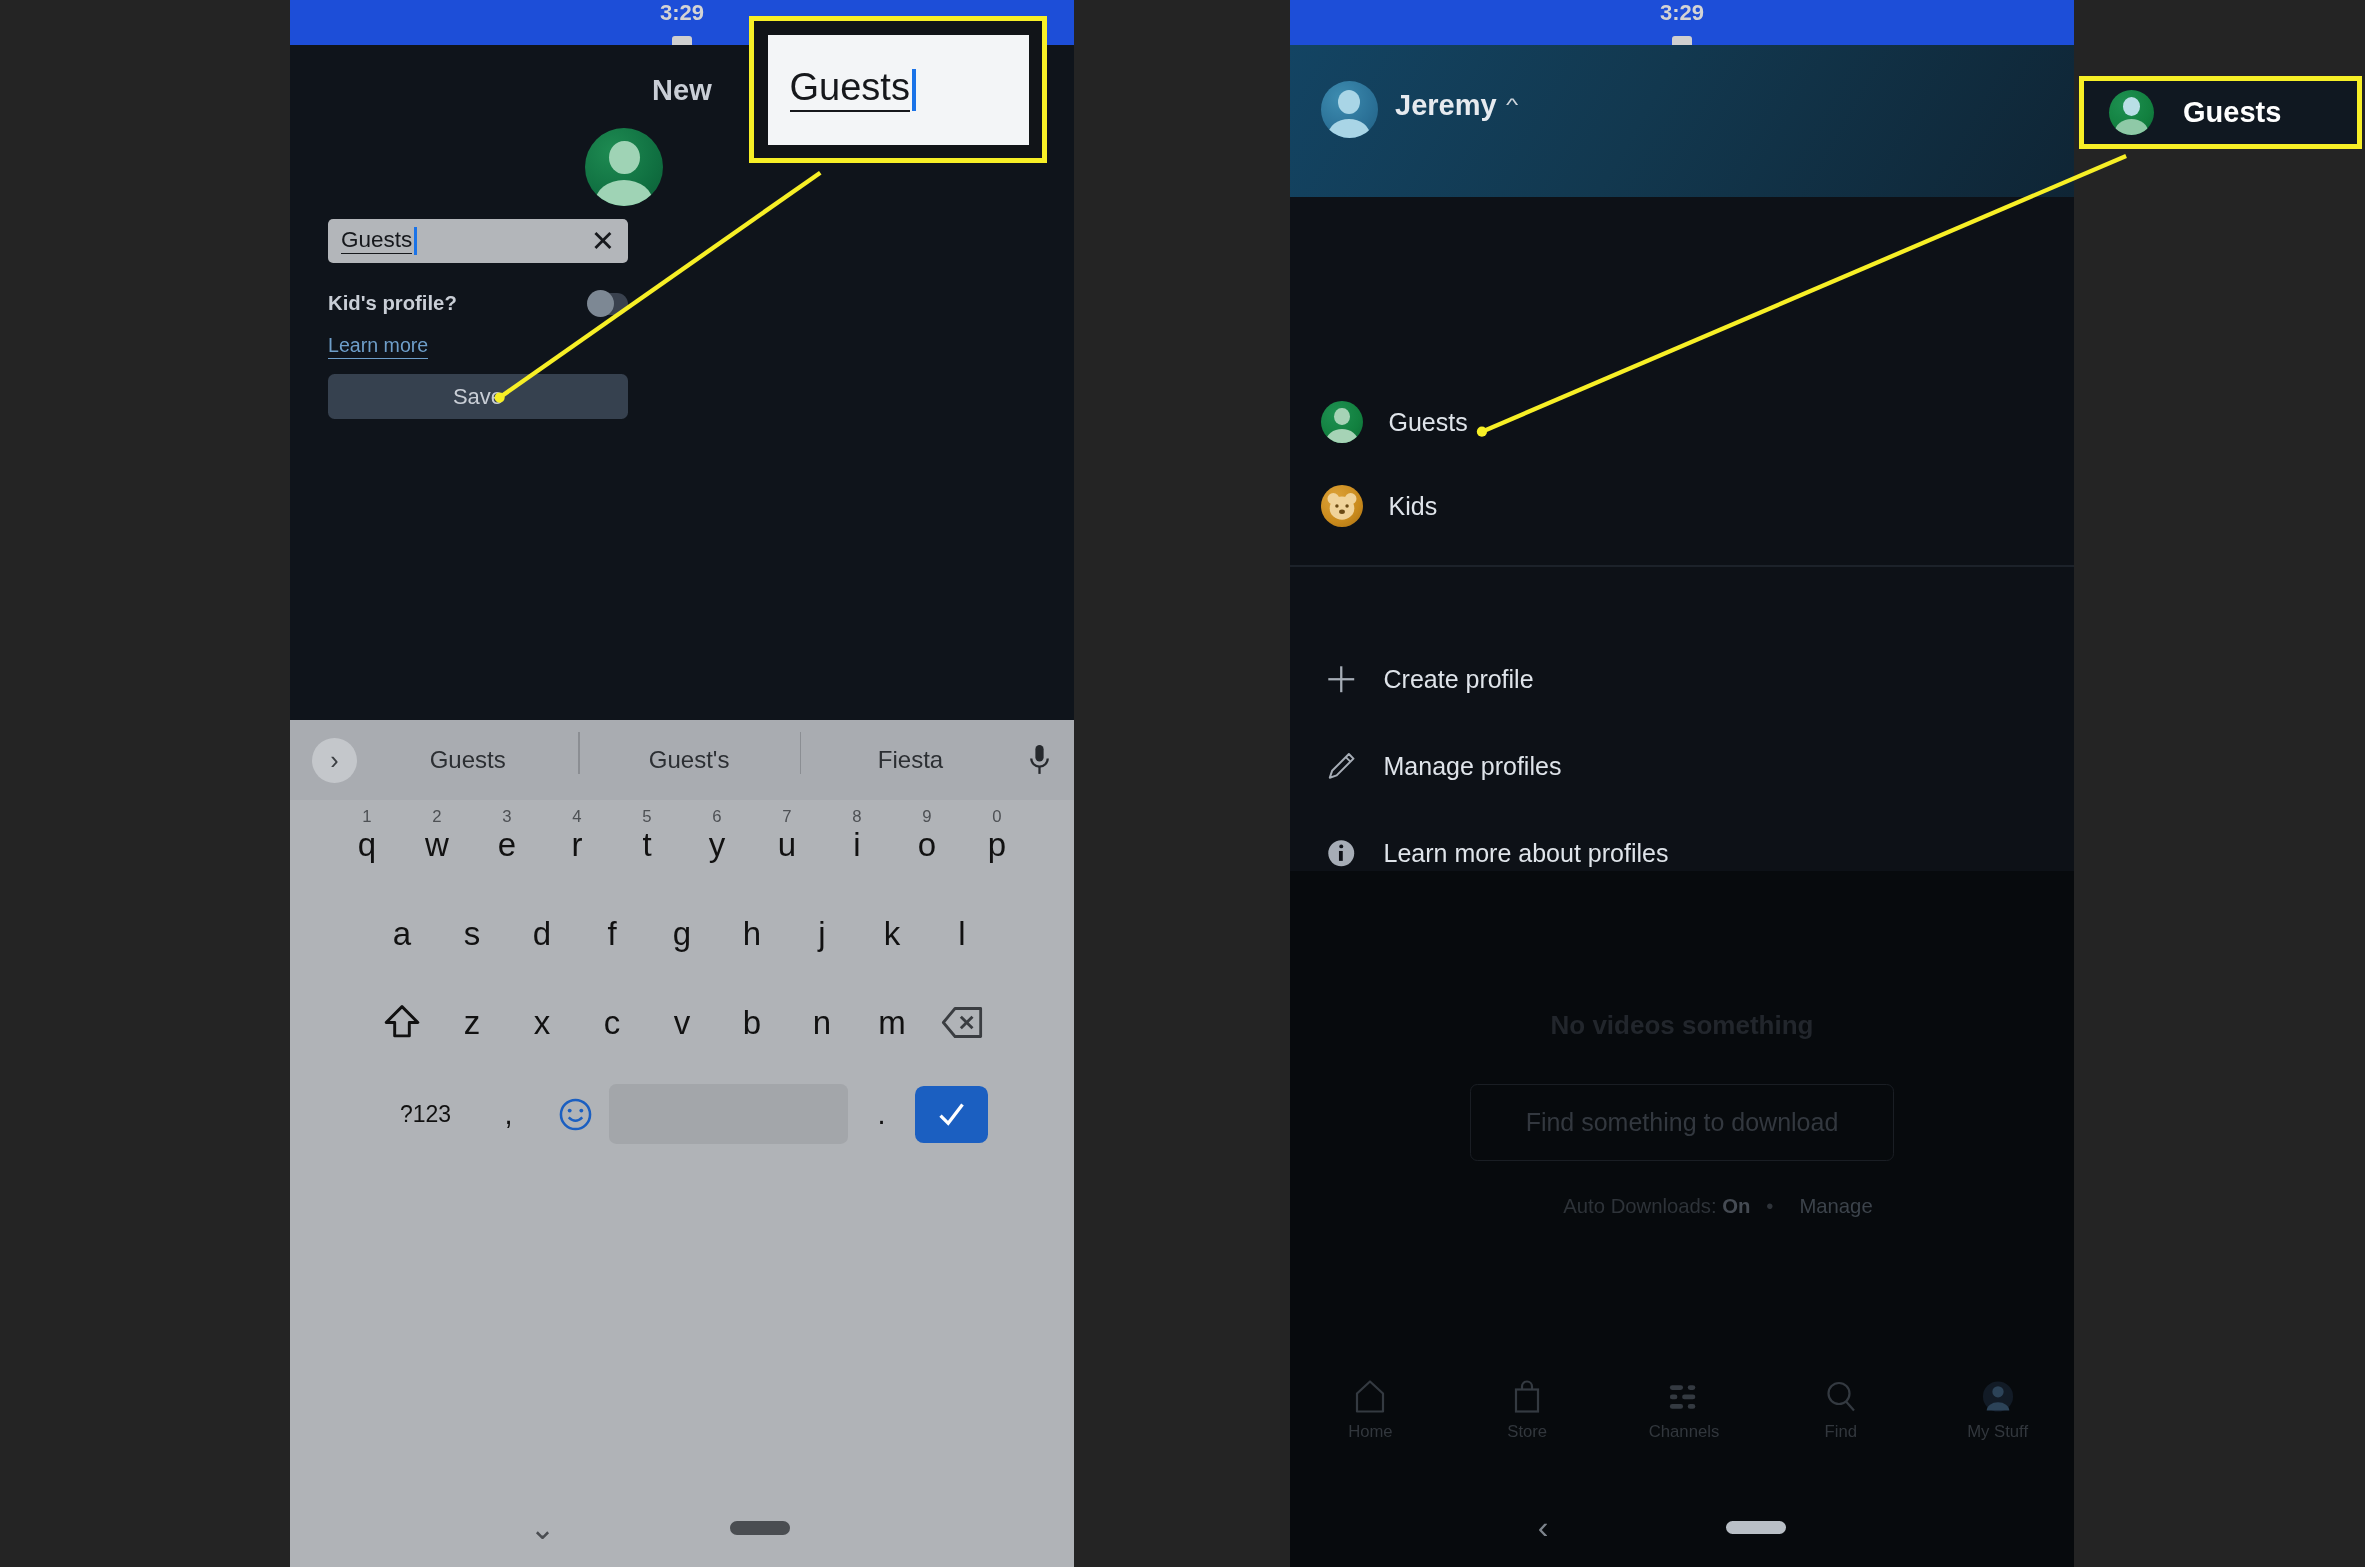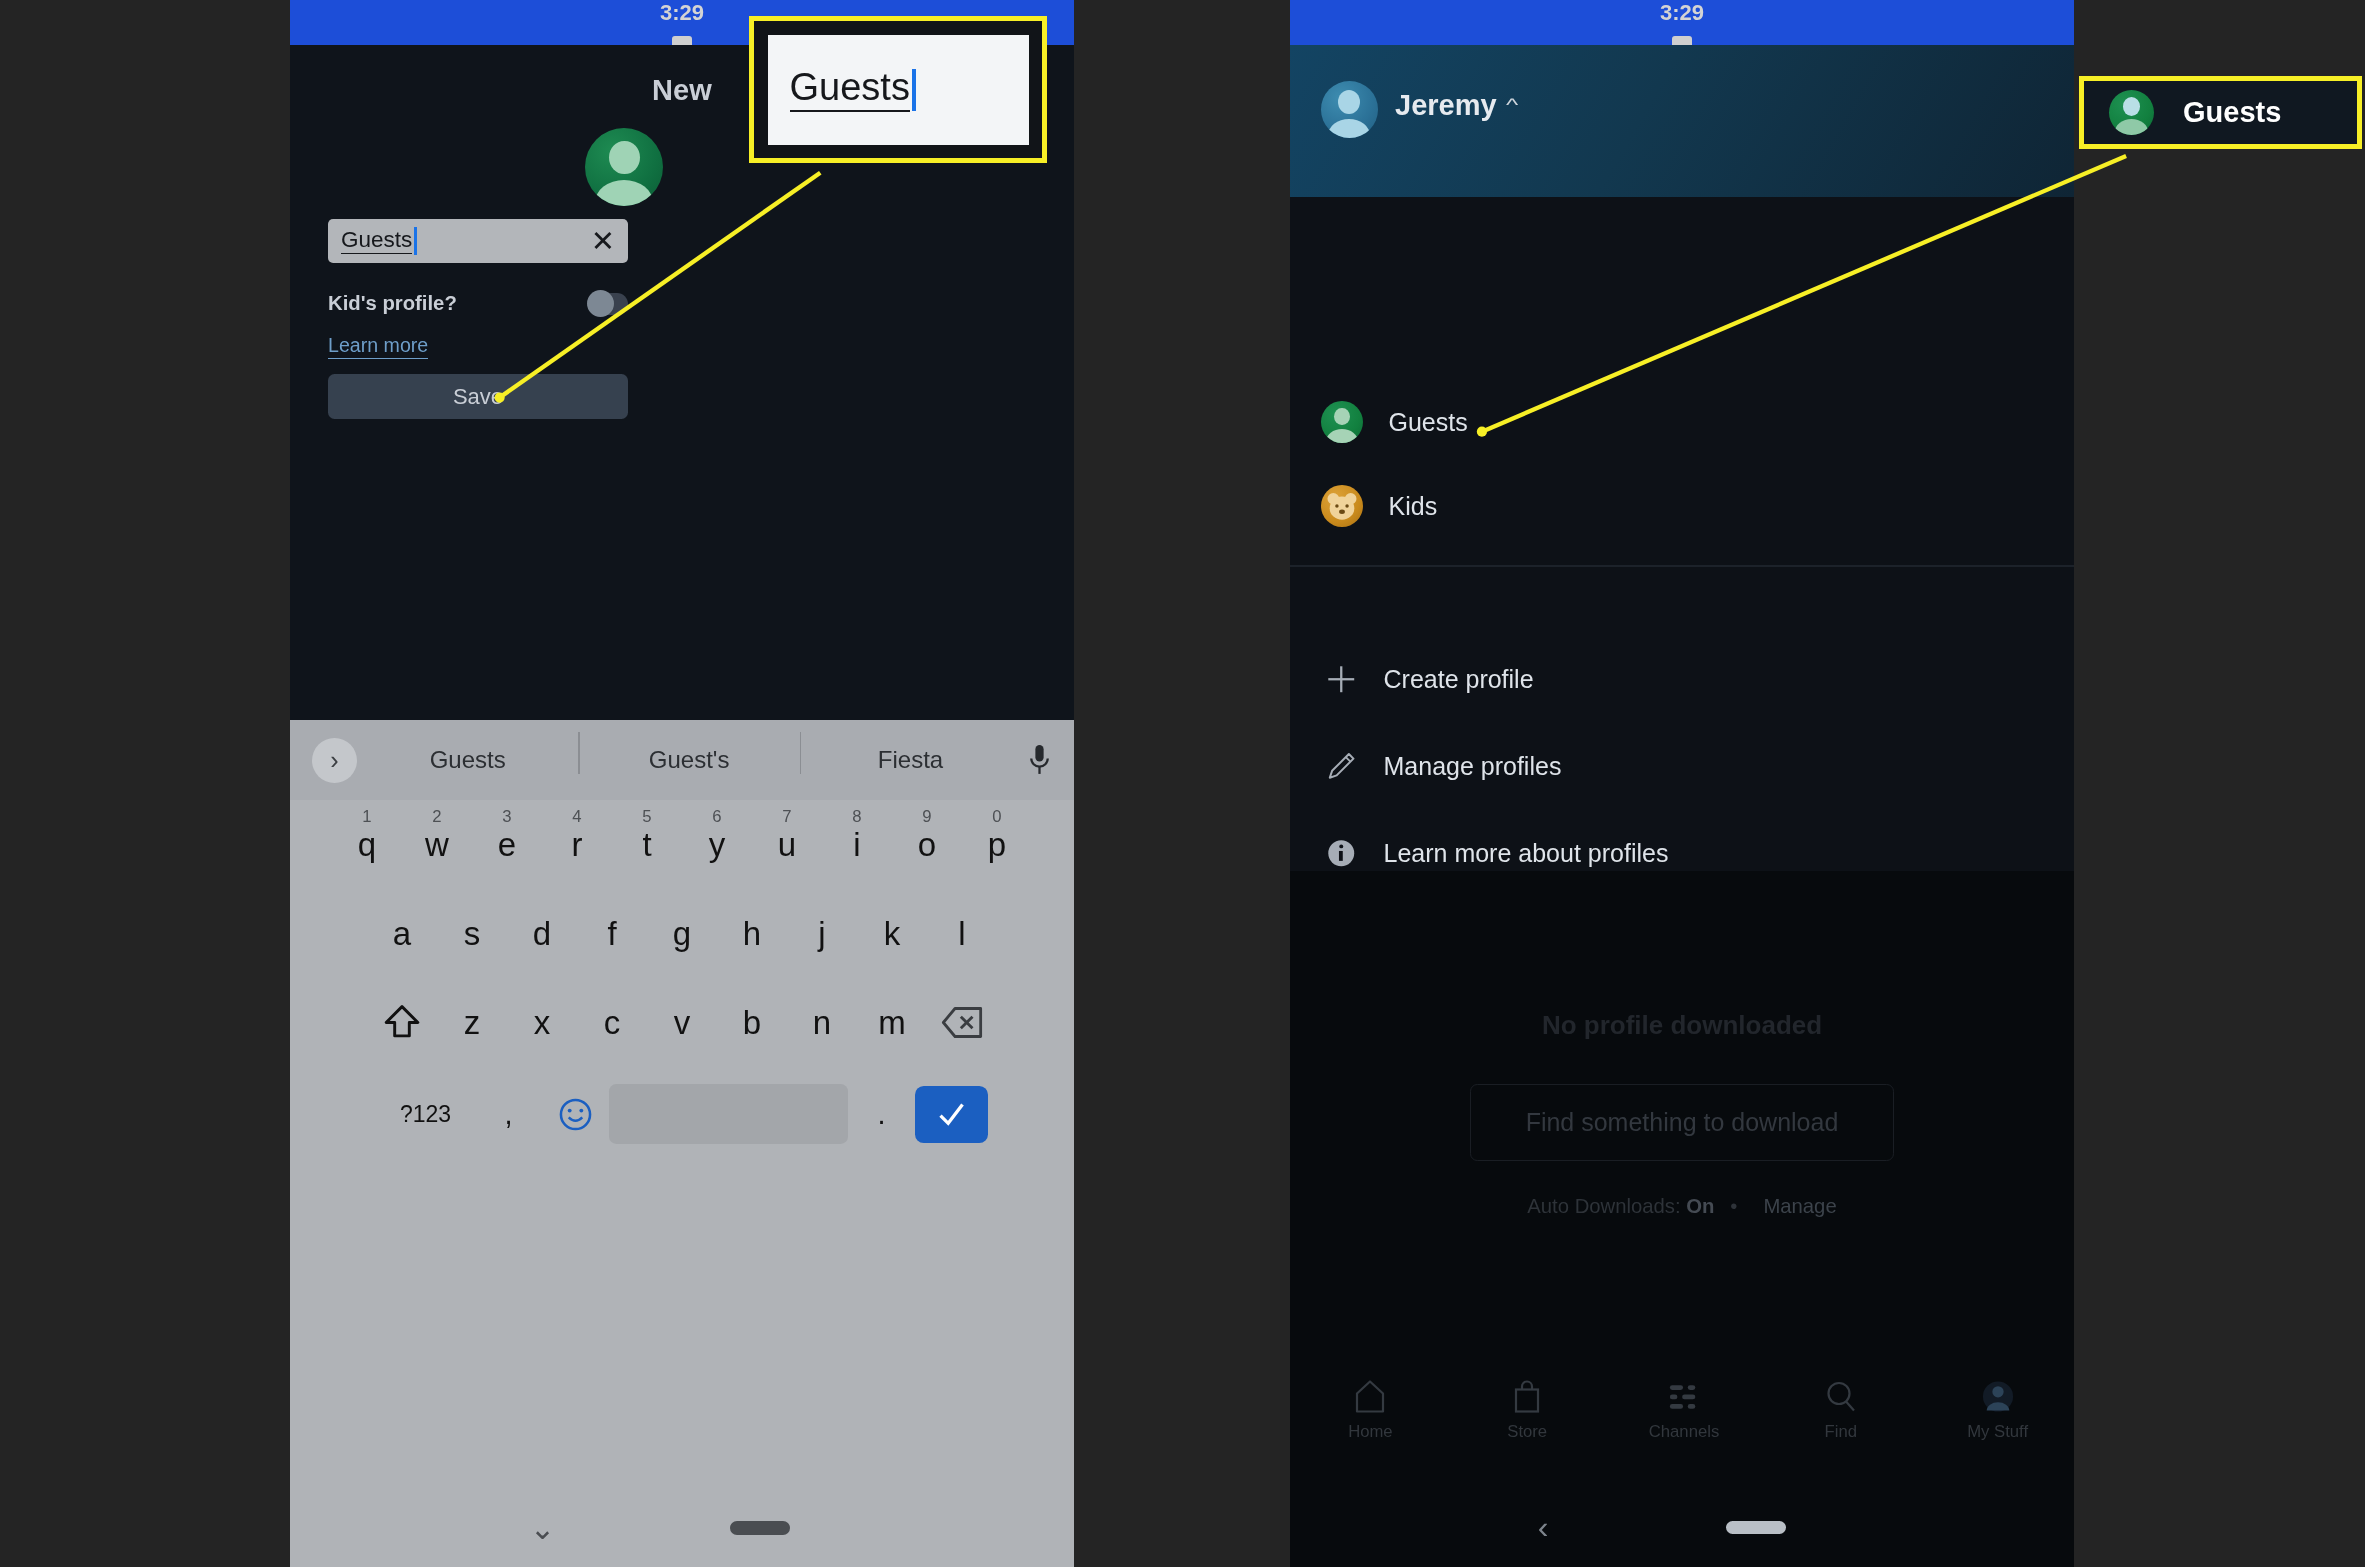--- a/index.html
+++ b/index.html
@@ -141,21 +141,21 @@
     font-size:26px;font-weight:bold;color:#22262c;
   }
   .dl-box{
     position:absolute;top:1039px;left:180px;width:422px;height:75px;
     border:1.5px solid #1a1e24;border-radius:7.3px;
     display:flex;align-items:center;justify-content:center;
     font-size:25px;color:#33383f;
   }
   .dl-meta{
     position:absolute;top:1150px;left:0;width:784px;text-align:center;
-    font-size:20.3px;color:#2e3339;
+    font-size:20.3px;color:#2e3339;padding-left:36px;
   }
   .dl-meta b{color:#454b53;}
   .dl-meta .sep{color:#2e3339;margin:0 10.2px;}
   .dl-meta .manage{color:#3c434b;margin-left:10.2px;}
 
   .sheet{
     position:absolute;top:45px;left:0;width:784px;height:826px;
     background:#0d1117;
     padding-left:46px;
   }
@@ -436,21 +436,21 @@
       <span class="sb-ico">
           <span class="sig-ico"></span>
         </span>
       <span class="sb-ico">
           <span class="bat-ico"></span>
         </span>
     </span>
   </div>
 
   <div class="bg">
-    <div class="dl-title">No profile downloaded</div>
+    <div class="dl-title">No videos something</div>
     <div class="dl-box">Find something to download</div>
     <div class="dl-meta">
       <span>Auto Downloads:</span>
       <b>On</b>
       <span class="sep">•</span>
       <span class="manage">Manage</span>
     </div>
 
     <div class="botnav">
       <div class="bn">

